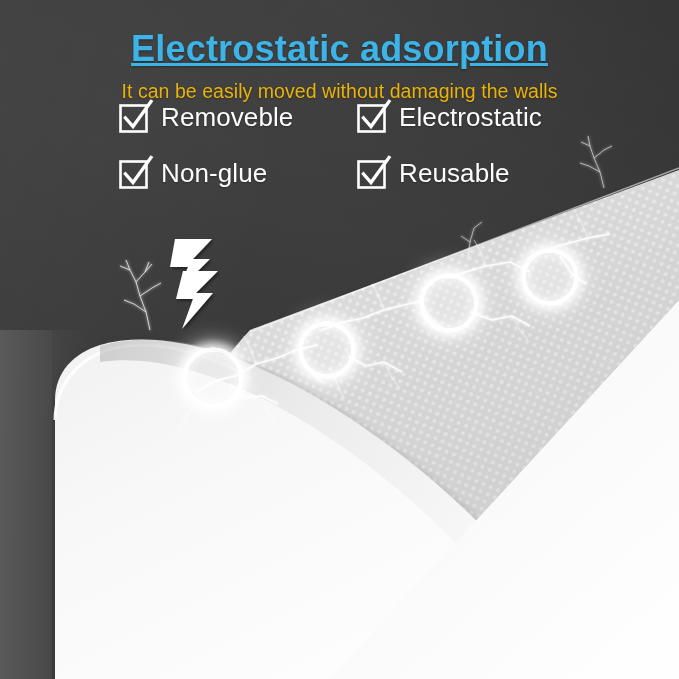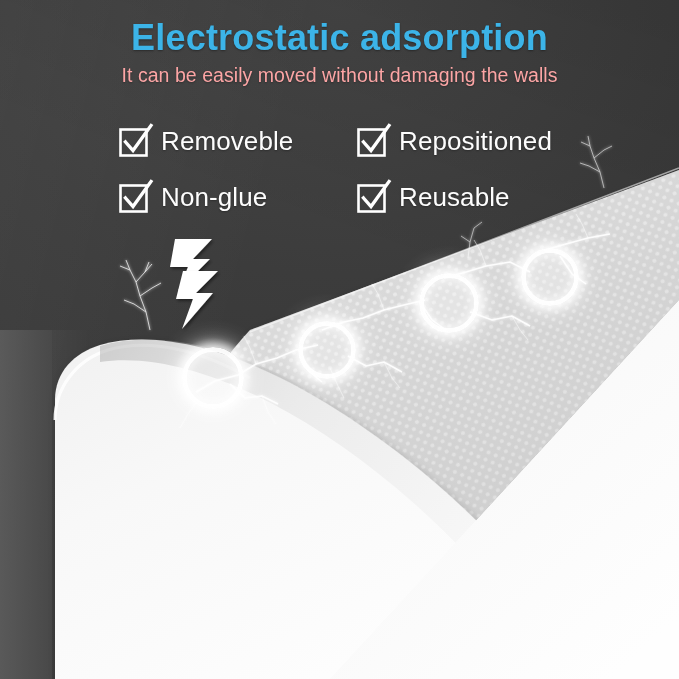--- a/index.html
+++ b/index.html
@@ -42,36 +42,37 @@
     position: absolute;
     left: 0; right: 0; top: 18px;
     text-align: center;
     z-index: 40;
   }
   .title {
     font-size: 36px;
     font-weight: 700;
     letter-spacing: 0.2px;
     line-height: 1.12;
-    margin: 0;
+    margin: 11px;
     text-shadow: 0 1px 2px rgba(0,0,0,0.35);
+    text-decoration: underline;
   }
   .subtitle {
     font-size: 19.5px;
     font-weight: 400;
-    color: #fca5a5;
+    color: #eab308;
     margin: 6px 0 0 0;
     letter-spacing: 0.05px;
     text-shadow: 0 1px 2px rgba(0,0,0,0.3);
   }
 
   
   .features {
     position: absolute;
-    top: 124px;
+    top: 100px;
     left: 118px;
     width: 470px;
     display: grid;
     grid-template-columns: 238px 1fr;
     grid-row-gap: 22px;
     z-index: 40;
   }
   .feature {
     display: flex;
     align-items: center;
@@ -314,21 +315,21 @@
       <span class="feature-label">Removeble</span>
     </div>
 
     <div class="feature">
       <span class="checkbox">
         <svg viewBox="0 0 34 34" width="34" height="34" xmlns="http://www.w3.org/2000/svg">
           <rect x="2.5" y="5.5" width="26" height="26" fill="none" stroke="#ffffff" stroke-width="2.6"></rect>
           <path d="M7.5,18 L15,26.5 L33,1.5" fill="none" stroke="#ffffff" stroke-width="3.4" stroke-linecap="square" stroke-linejoin="miter"></path>
         </svg>
       </span>
-      <span class="feature-label">Repositioned</span>
+      <span class="feature-label">Electrostatic</span>
     </div>
 
     <div class="feature">
       <span class="checkbox">
         <svg viewBox="0 0 34 34" width="34" height="34" xmlns="http://www.w3.org/2000/svg">
           <rect x="2.5" y="5.5" width="26" height="26" fill="none" stroke="#ffffff" stroke-width="2.6"></rect>
           <path d="M7.5,18 L15,26.5 L33,1.5" fill="none" stroke="#ffffff" stroke-width="3.4" stroke-linecap="square" stroke-linejoin="miter"></path>
         </svg>
       </span>
       <span class="feature-label">Non-glue</span>

